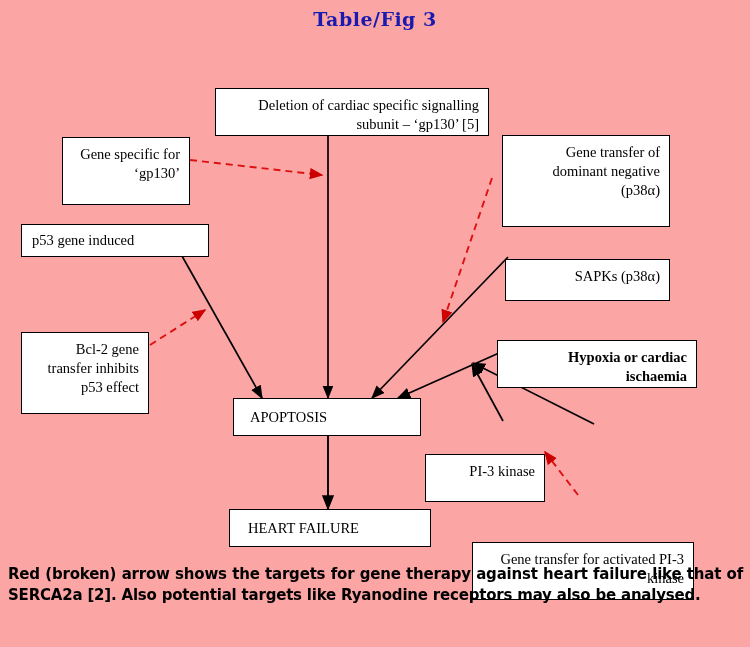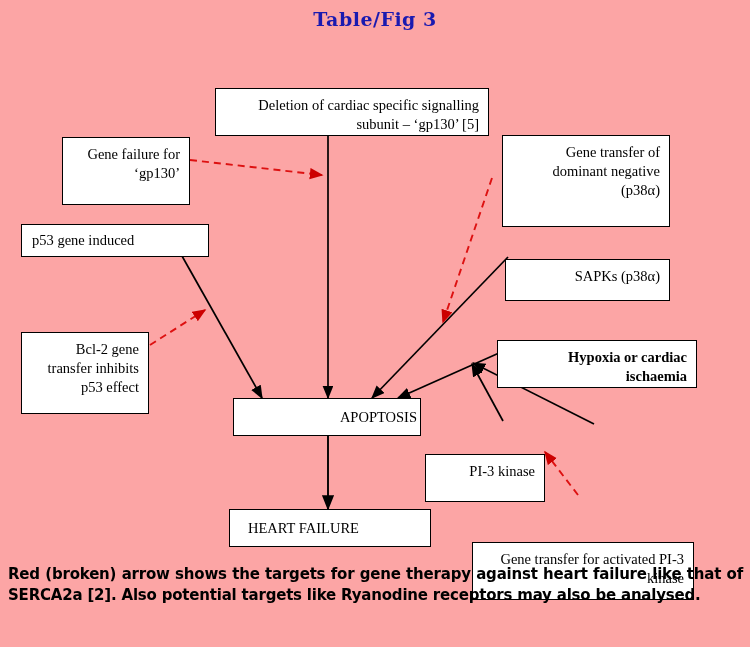--- a/index.html
+++ b/index.html
@@ -37,22 +37,22 @@
     color: #000000;
     line-height: 1.30;
     padding: 7px 9px 5px 10px;
     text-align: justify;
     text-justify: inter-word;
   }
   .nodebox.center {
     text-align: center;
     display: flex;
     align-items: center;
-    justify-content: flex-end;
-    padding: 3px;
+    justify-content: flex-start;
+    padding: 16px;
   }
   .nodebox.topleft {
     text-align: right;
     margin-top: 44px;
   }
   .nodebox.midleft {
     display: flex;
     align-items: center;
     text-align: left;
   }
@@ -127,21 +127,21 @@
     <line x1="578" y1="495" x2="545" y2="452" stroke="#dd1111" stroke-width="1.9" stroke-dasharray="7,5" marker-end="url(#ah-red)"></line>
 
     <line x1="328" y1="436" x2="328" y2="509" stroke="#000000" stroke-width="1.9" marker-end="url(#ah-black)"></line>
   </svg>
 
   <div class="nodebox topleft" style="left:215px; top:44px; width:274px; height:48px;">
     <span class="txt just">Deletion of cardiac specific signalling subunit – ‘gp130’ [5]</span>
   </div>
 
   <div class="nodebox topleft" style="left:62px; top:93px; width:128px; height:68px;">
-    <span class="txt">Gene failure for ‘gp130’</span>
+    <span class="txt">Gene specific for ‘gp130’</span>
   </div>
 
   <div class="nodebox topleft" style="left:502px; top:91px; width:168px; height:92px;">
     <span class="txt just">Gene transfer of dominant negative (p38α)</span>
   </div>
 
   <div class="nodebox midleft" style="left:21px; top:224px; width:188px; height:33px; padding:0 16px 0 10px;">
     <span class="txt">p53 gene induced</span>
   </div>
 

